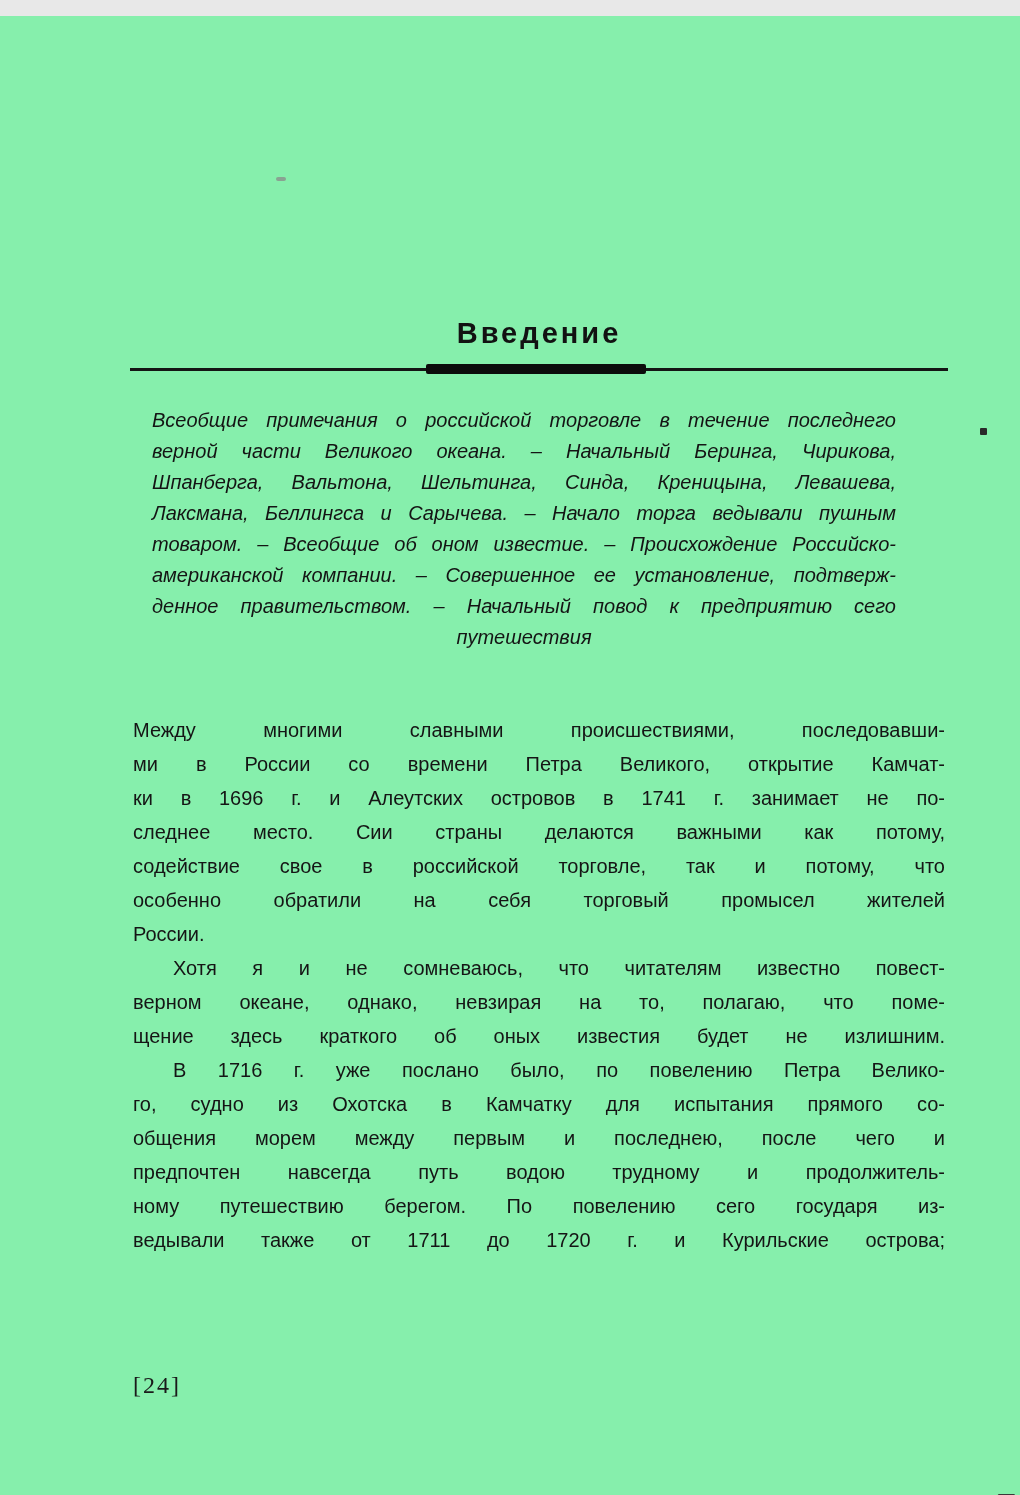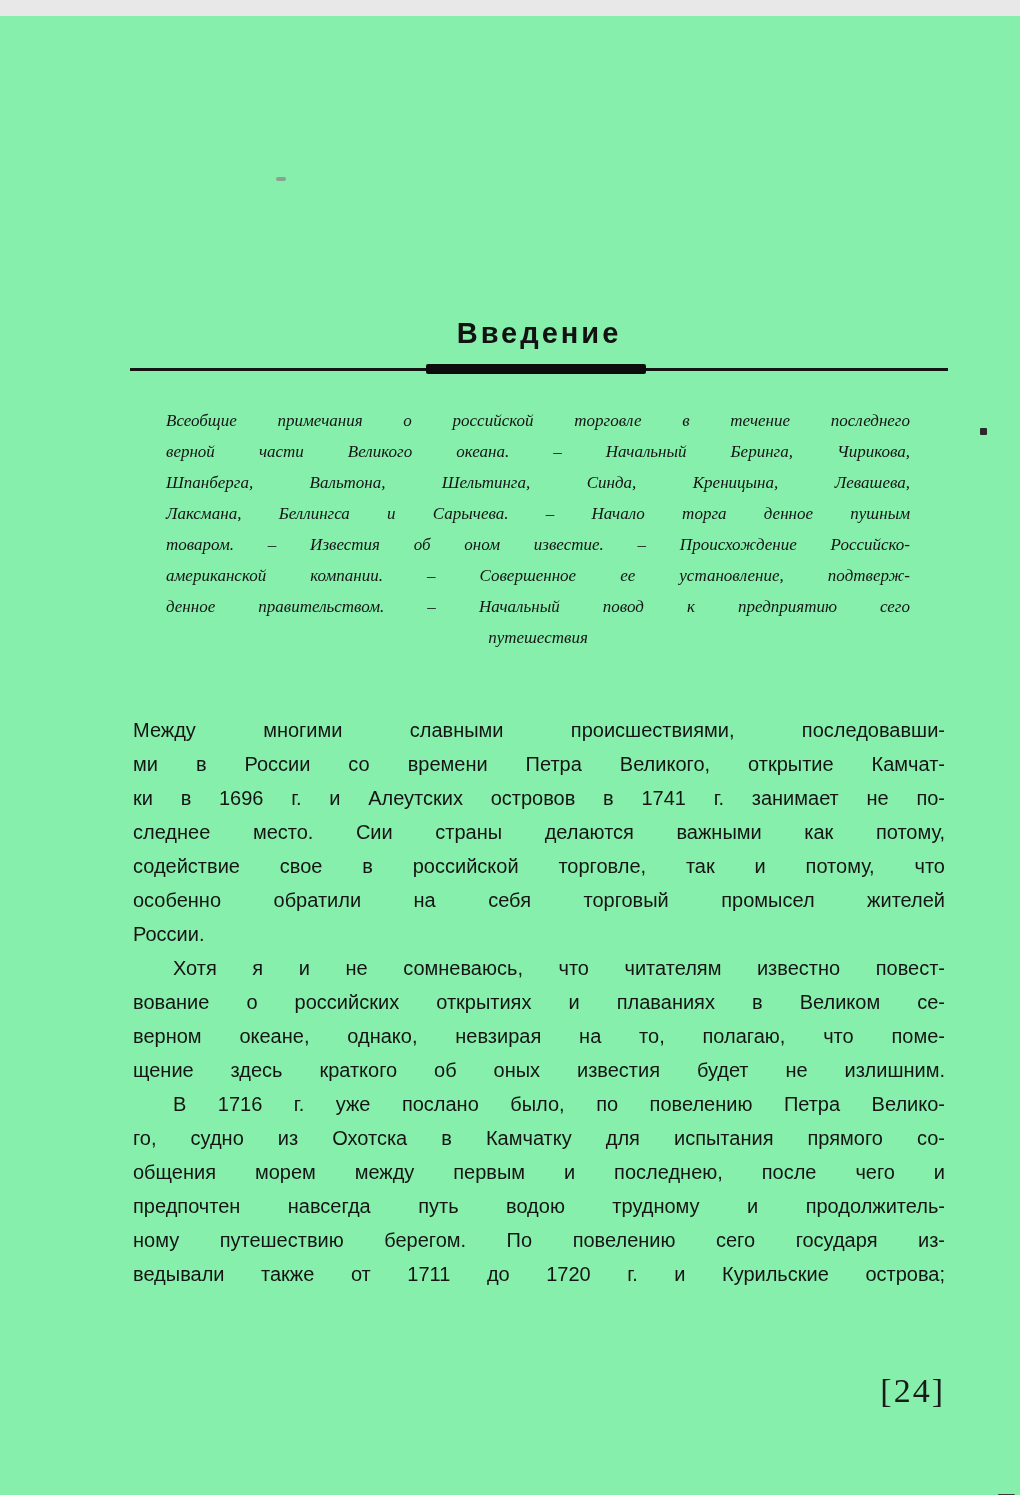--- a/index.html
+++ b/index.html
@@ -47,25 +47,25 @@
     left: 296px;
     top: -4px;
     width: 220px;
     height: 10px;
     background: #0c0c0c;
     border-radius: 2px;
   }
   .summary {
     position: absolute;
     top: 389px;
-    left: 33px;
+    left: 19px;
     width: 744px;
-    font-family: Liberation Serif, serif;
+    font-family: Liberation Sans, sans-serif;
     font-style: italic;
-    font-size: 17px;
+    font-size: 20px;
     line-height: 31px;
     color: #141414;
   }
   .summary .line {
     text-align: justify;
     text-align-last: justify;
   }
   .summary .line:last-child {
     text-align-last: center;
   }
@@ -87,23 +87,23 @@
   .para:not(.justify-last) .line:last-child {
     text-align: center;
     text-align-last: left;
   }
   .indent .line:first-child { text-indent: 40px; }
   .pageno {
     position: absolute;
     top: 1356px;
     left: 0;
     width: 812px;
-    text-align: right;
+    text-align: left;
     font-family: "Liberation Serif", serif;
-    font-size: 34px;
+    font-size: 24px;
     letter-spacing: 2px;
     color: #1a1a1a;
   }
   
   .speck { position: absolute; }
   .speck-top {
     left: 276px; top: 161px; width: 10px; height: 4px;
     background: #8a8a8a; opacity: .75; border-radius: 2px;
   }
   .speck-right {
@@ -130,40 +130,39 @@
     <h1 class="title">Введение</h1>
 
     <div class="rule">
       <span class="rule-thick"></span>
     </div>
 
     <div class="summary">
         <div class="line">Всеобщие примечания о российской торговле в течение последнего</div>
         <div class="line">верной части Великого океана. – Начальный Беринга, Чирикова,</div>
         <div class="line">Шпанберга, Вальтона, Шельтинга, Синда, Креницына, Левашева,</div>
-        <div class="line">Лаксмана, Беллингса и Сарычева. – Начало торга денное пушным</div>
-        <div class="line">товаром. – Известия об оном известие. – Происхождение Российско-</div>
+        <div class="line">Лаксмана, Беллингса и Сарычева. – Начало торга ведывали пушным</div>
+        <div class="line">товаром. – Всеобщие об оном известие. – Происхождение Российско-</div>
         <div class="line">американской компании. – Совершенное ее установление, подтверж-</div>
         <div class="line">денное правительством. – Начальный повод к предприятию сего</div>
         <div class="line">путешествия</div>
       </div>
 
     <div class="bodytext">
       <div class="para">
           <div class="line">Между многими славными происшествиями, последовавши-</div>
           <div class="line">ми в России со времени Петра Великого, открытие Камчат-</div>
           <div class="line">ки в 1696 г. и Алеутских островов в 1741 г. занимает не по-</div>
           <div class="line">следнее место. Сии страны делаются важными как потому,</div>
           <div class="line">содействие свое в российской торговле, так и потому, что</div>
           <div class="line">особенно обратили на себя торговый промысел жителей</div>
           <div class="line">России.</div>
         </div>
       <div class="para indent justify-last">
           <div class="line">Хотя я и не сомневаюсь, что читателям известно повест-</div>
-          <div class="line">вование о российских открытиях и плаваниях в Великом се-</div>
           <div class="line">верном океане, однако, невзирая на то, полагаю, что поме-</div>
           <div class="line">щение здесь краткого об оных известия будет не излишним.</div>
         </div>
       <div class="para indent justify-last">
           <div class="line">В 1716 г. уже послано было, по повелению Петра Велико-</div>
           <div class="line">го, судно из Охотска в Камчатку для испытания прямого со-</div>
           <div class="line">общения морем между первым и последнею, после чего и</div>
           <div class="line">предпочтен навсегда путь водою трудному и продолжитель-</div>
           <div class="line">ному путешествию берегом. По повелению сего государя из-</div>
           <div class="line">ведывали также от 1711 до 1720 г. и Курильские острова;</div>

